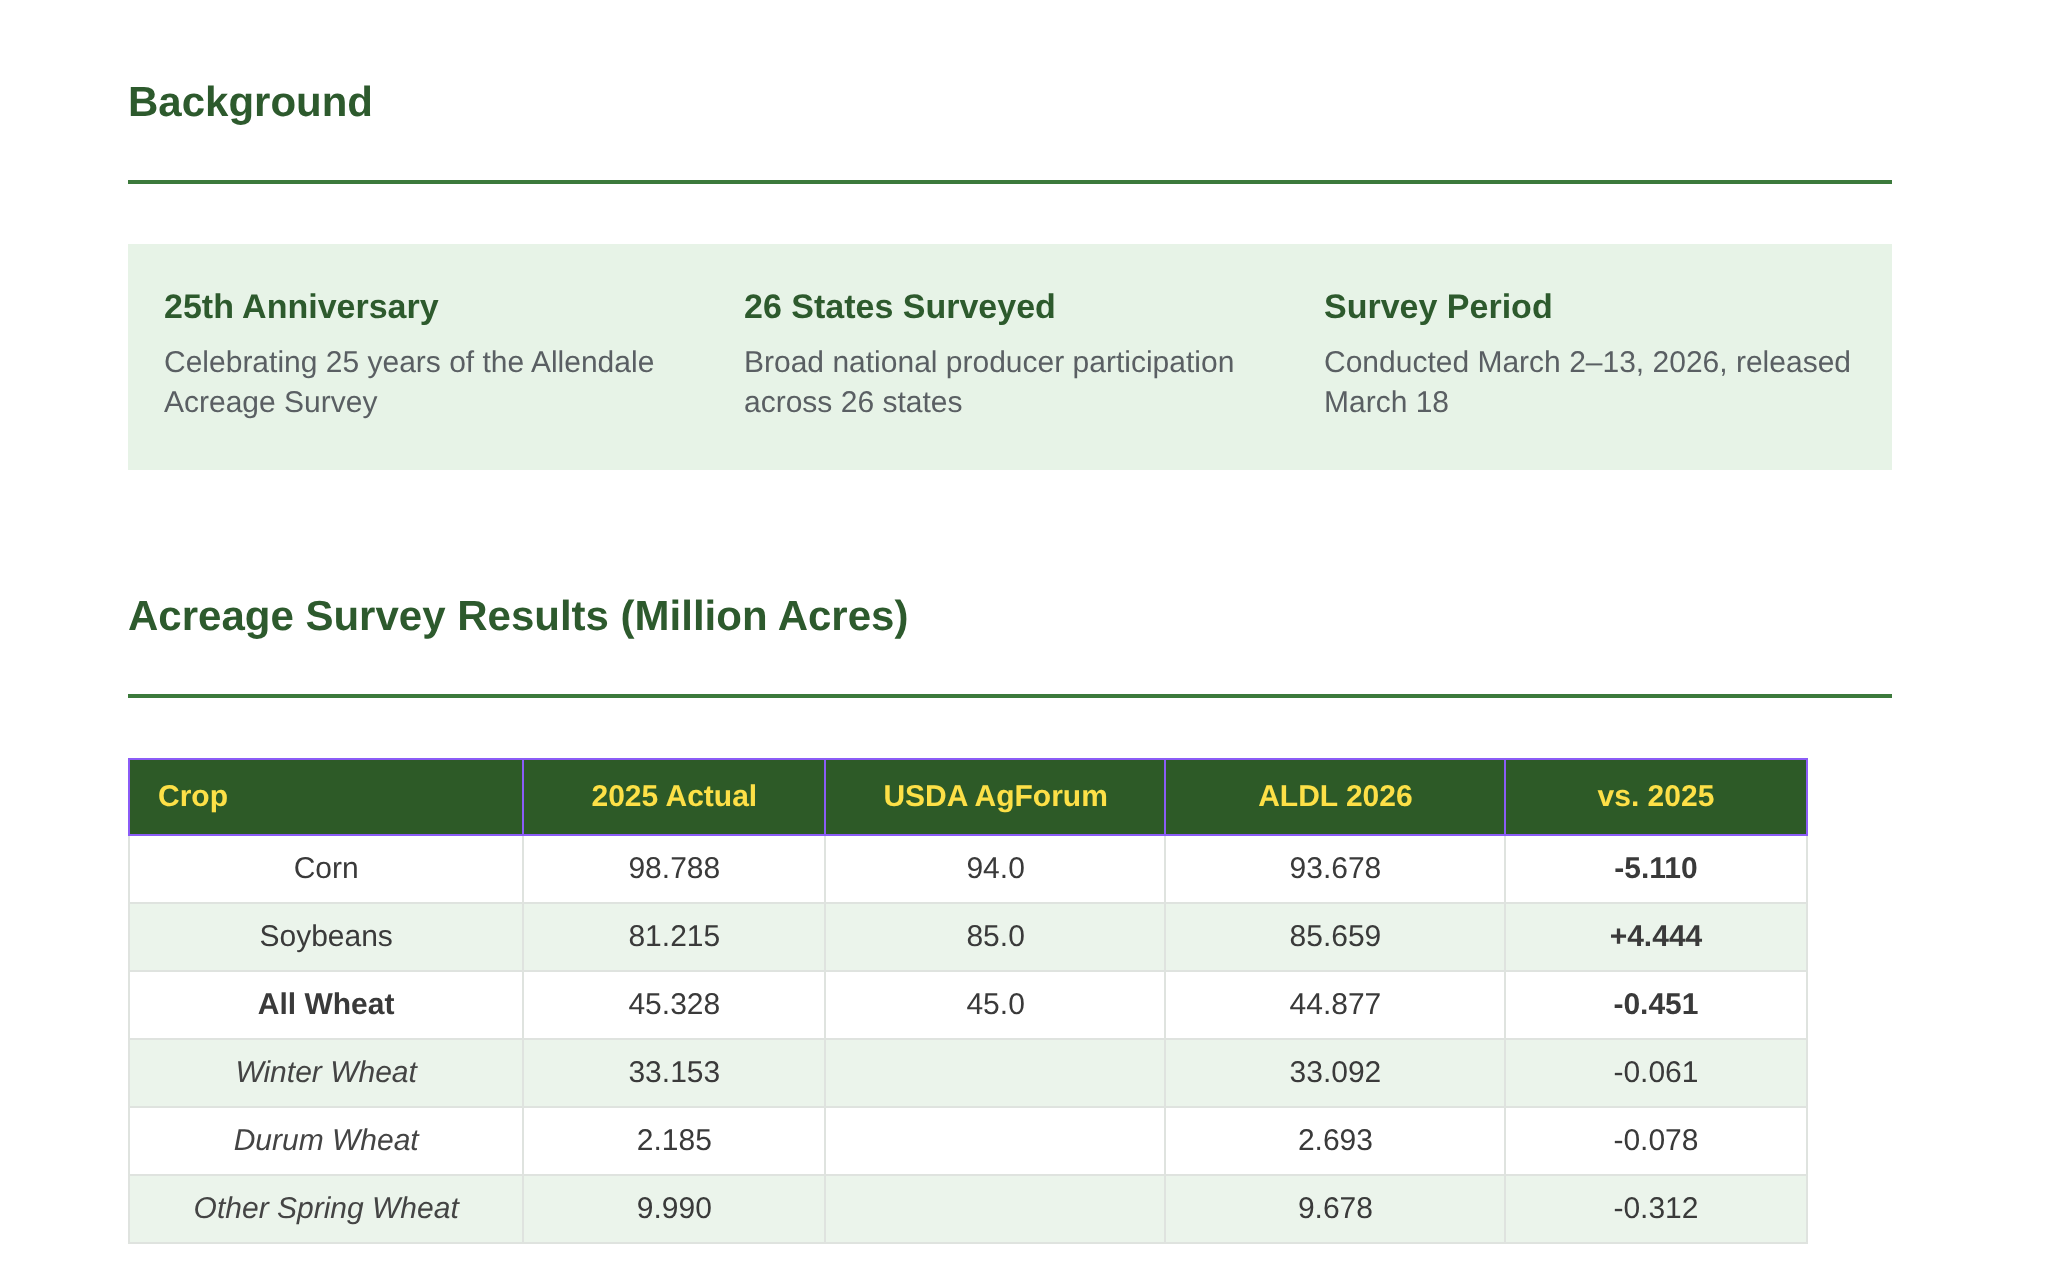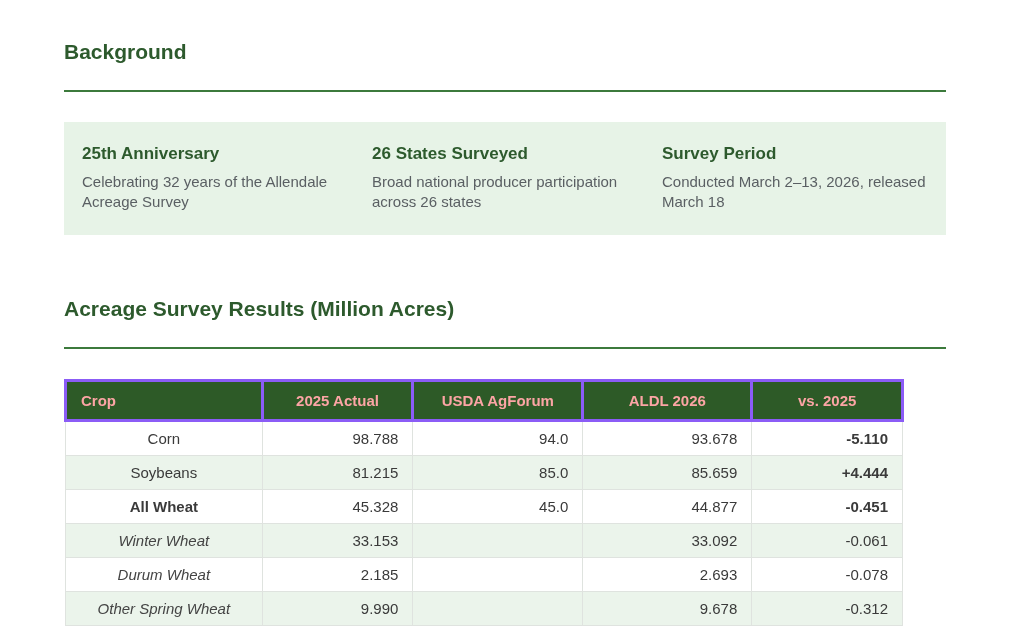--- a/index.html
+++ b/index.html
@@ -55,35 +55,35 @@
     color: #5a5f63;
   }
   
   table.acreage {
     border-collapse: collapse;
     width: 840px;
     font-size: 15px;
   }
   table.acreage thead th {
     background: #2d5a27;
-    color: #fca5a5;
+    color: #fde047;
     font-weight: bold;
     padding: 10px 14px;
     text-align: center;
-    border: 3px solid #8b5cf6;
+    border: 1px solid #8b5cf6;
   }
   table.acreage thead th.col-crop { text-align: left; width: 23.5%; }
   table.acreage thead th.col-actual { width: 18%; }
   table.acreage thead th.col-usda { width: 20.3%; }
   table.acreage thead th.col-aldl { width: 20.2%; }
   table.acreage thead th.col-vs { width: 18%; }
   table.acreage tbody td {
     padding: 8px 14px;
     border: 1px solid #dfe3df;
-    text-align: right;
+    text-align: center;
     color: #3a3a3a;
     height: 32px;
   }
   table.acreage tbody td.crop { text-align: center; }
   table.acreage tbody tr:nth-child(even) { background: #ebf4eb; }
   table.acreage tbody tr:nth-child(odd) { background: #ffffff; }
   .bold { font-weight: bold; margin-left: 32px; }
   .sub .crop {
     font-style: italic;
     color: #444;
@@ -96,21 +96,21 @@
 
 <div class="page">
   <div class="content">
 
     <h2 class="section-title">Background</h2>
     <hr class="rule">
 
     <div class="highlights">
       <div class="highlight">
         <h3>25th Anniversary</h3>
-        <p>Celebrating 32 years of the Allendale Acreage Survey</p>
+        <p>Celebrating 25 years of the Allendale Acreage Survey</p>
       </div>
       <div class="highlight">
         <h3>26 States Surveyed</h3>
         <p>Broad national producer participation across 26 states</p>
       </div>
       <div class="highlight">
         <h3>Survey Period</h3>
         <p>Conducted March 2–13, 2026, released March 18</p>
       </div>
     </div>

